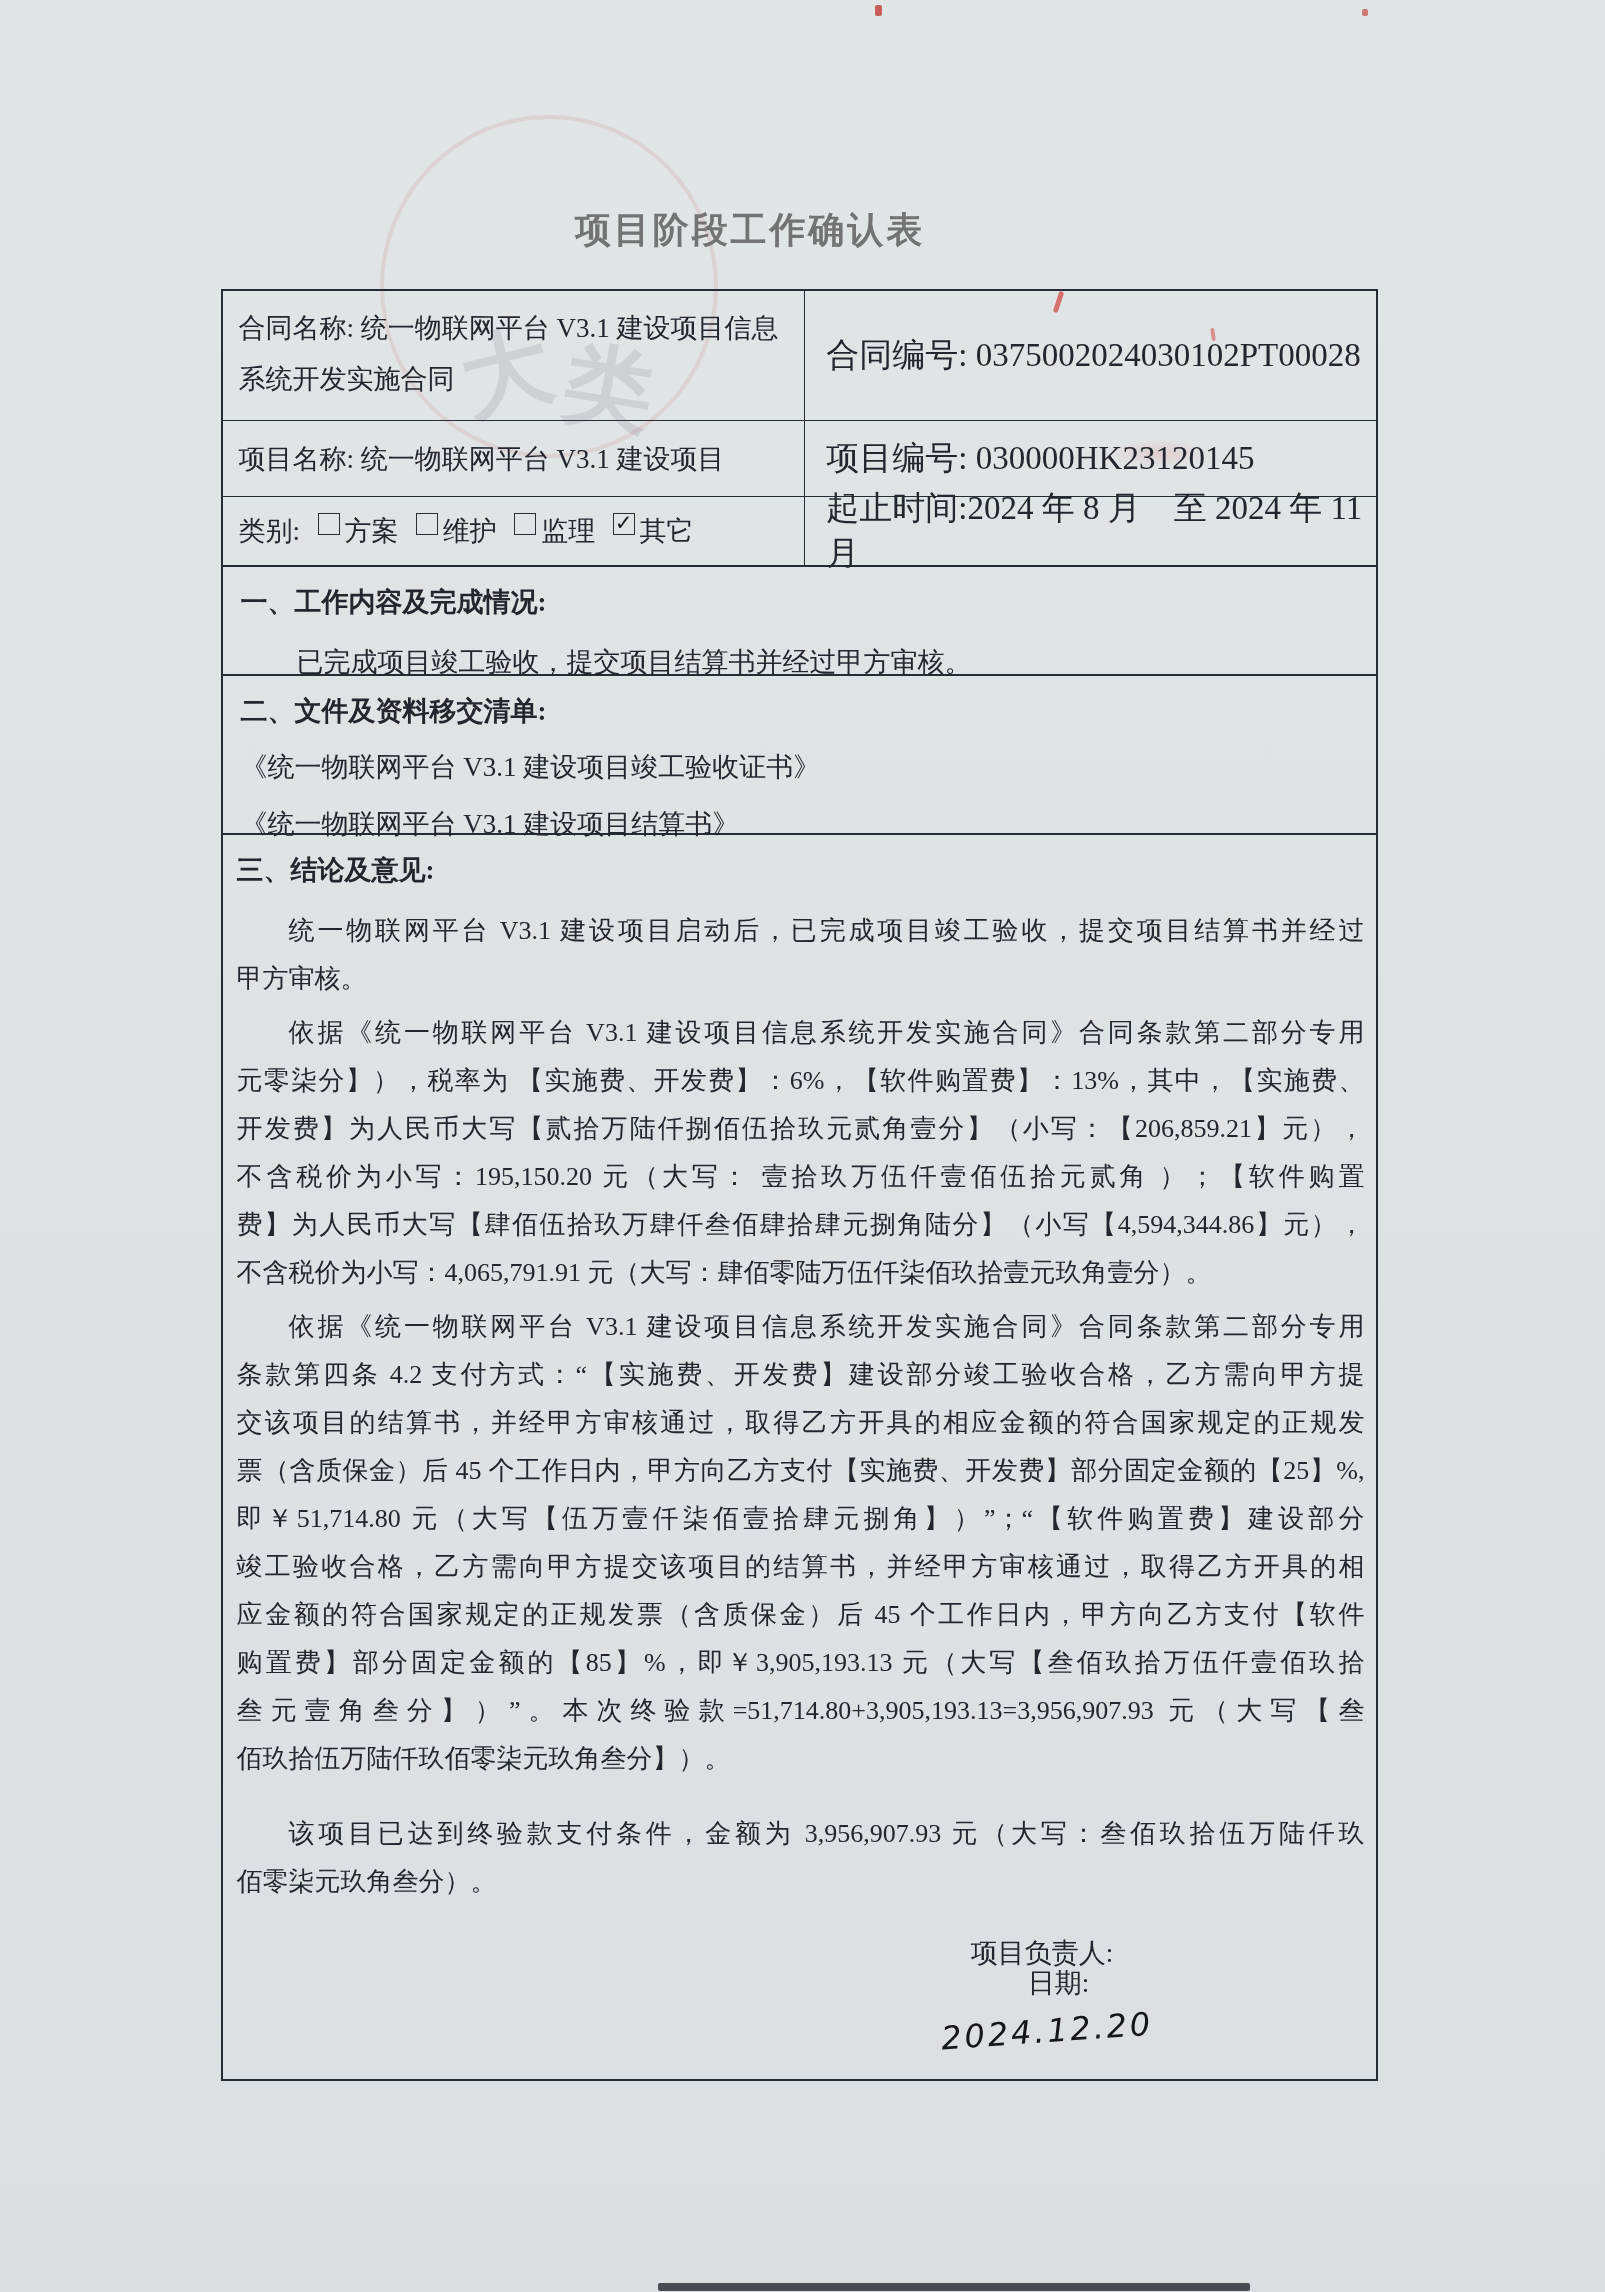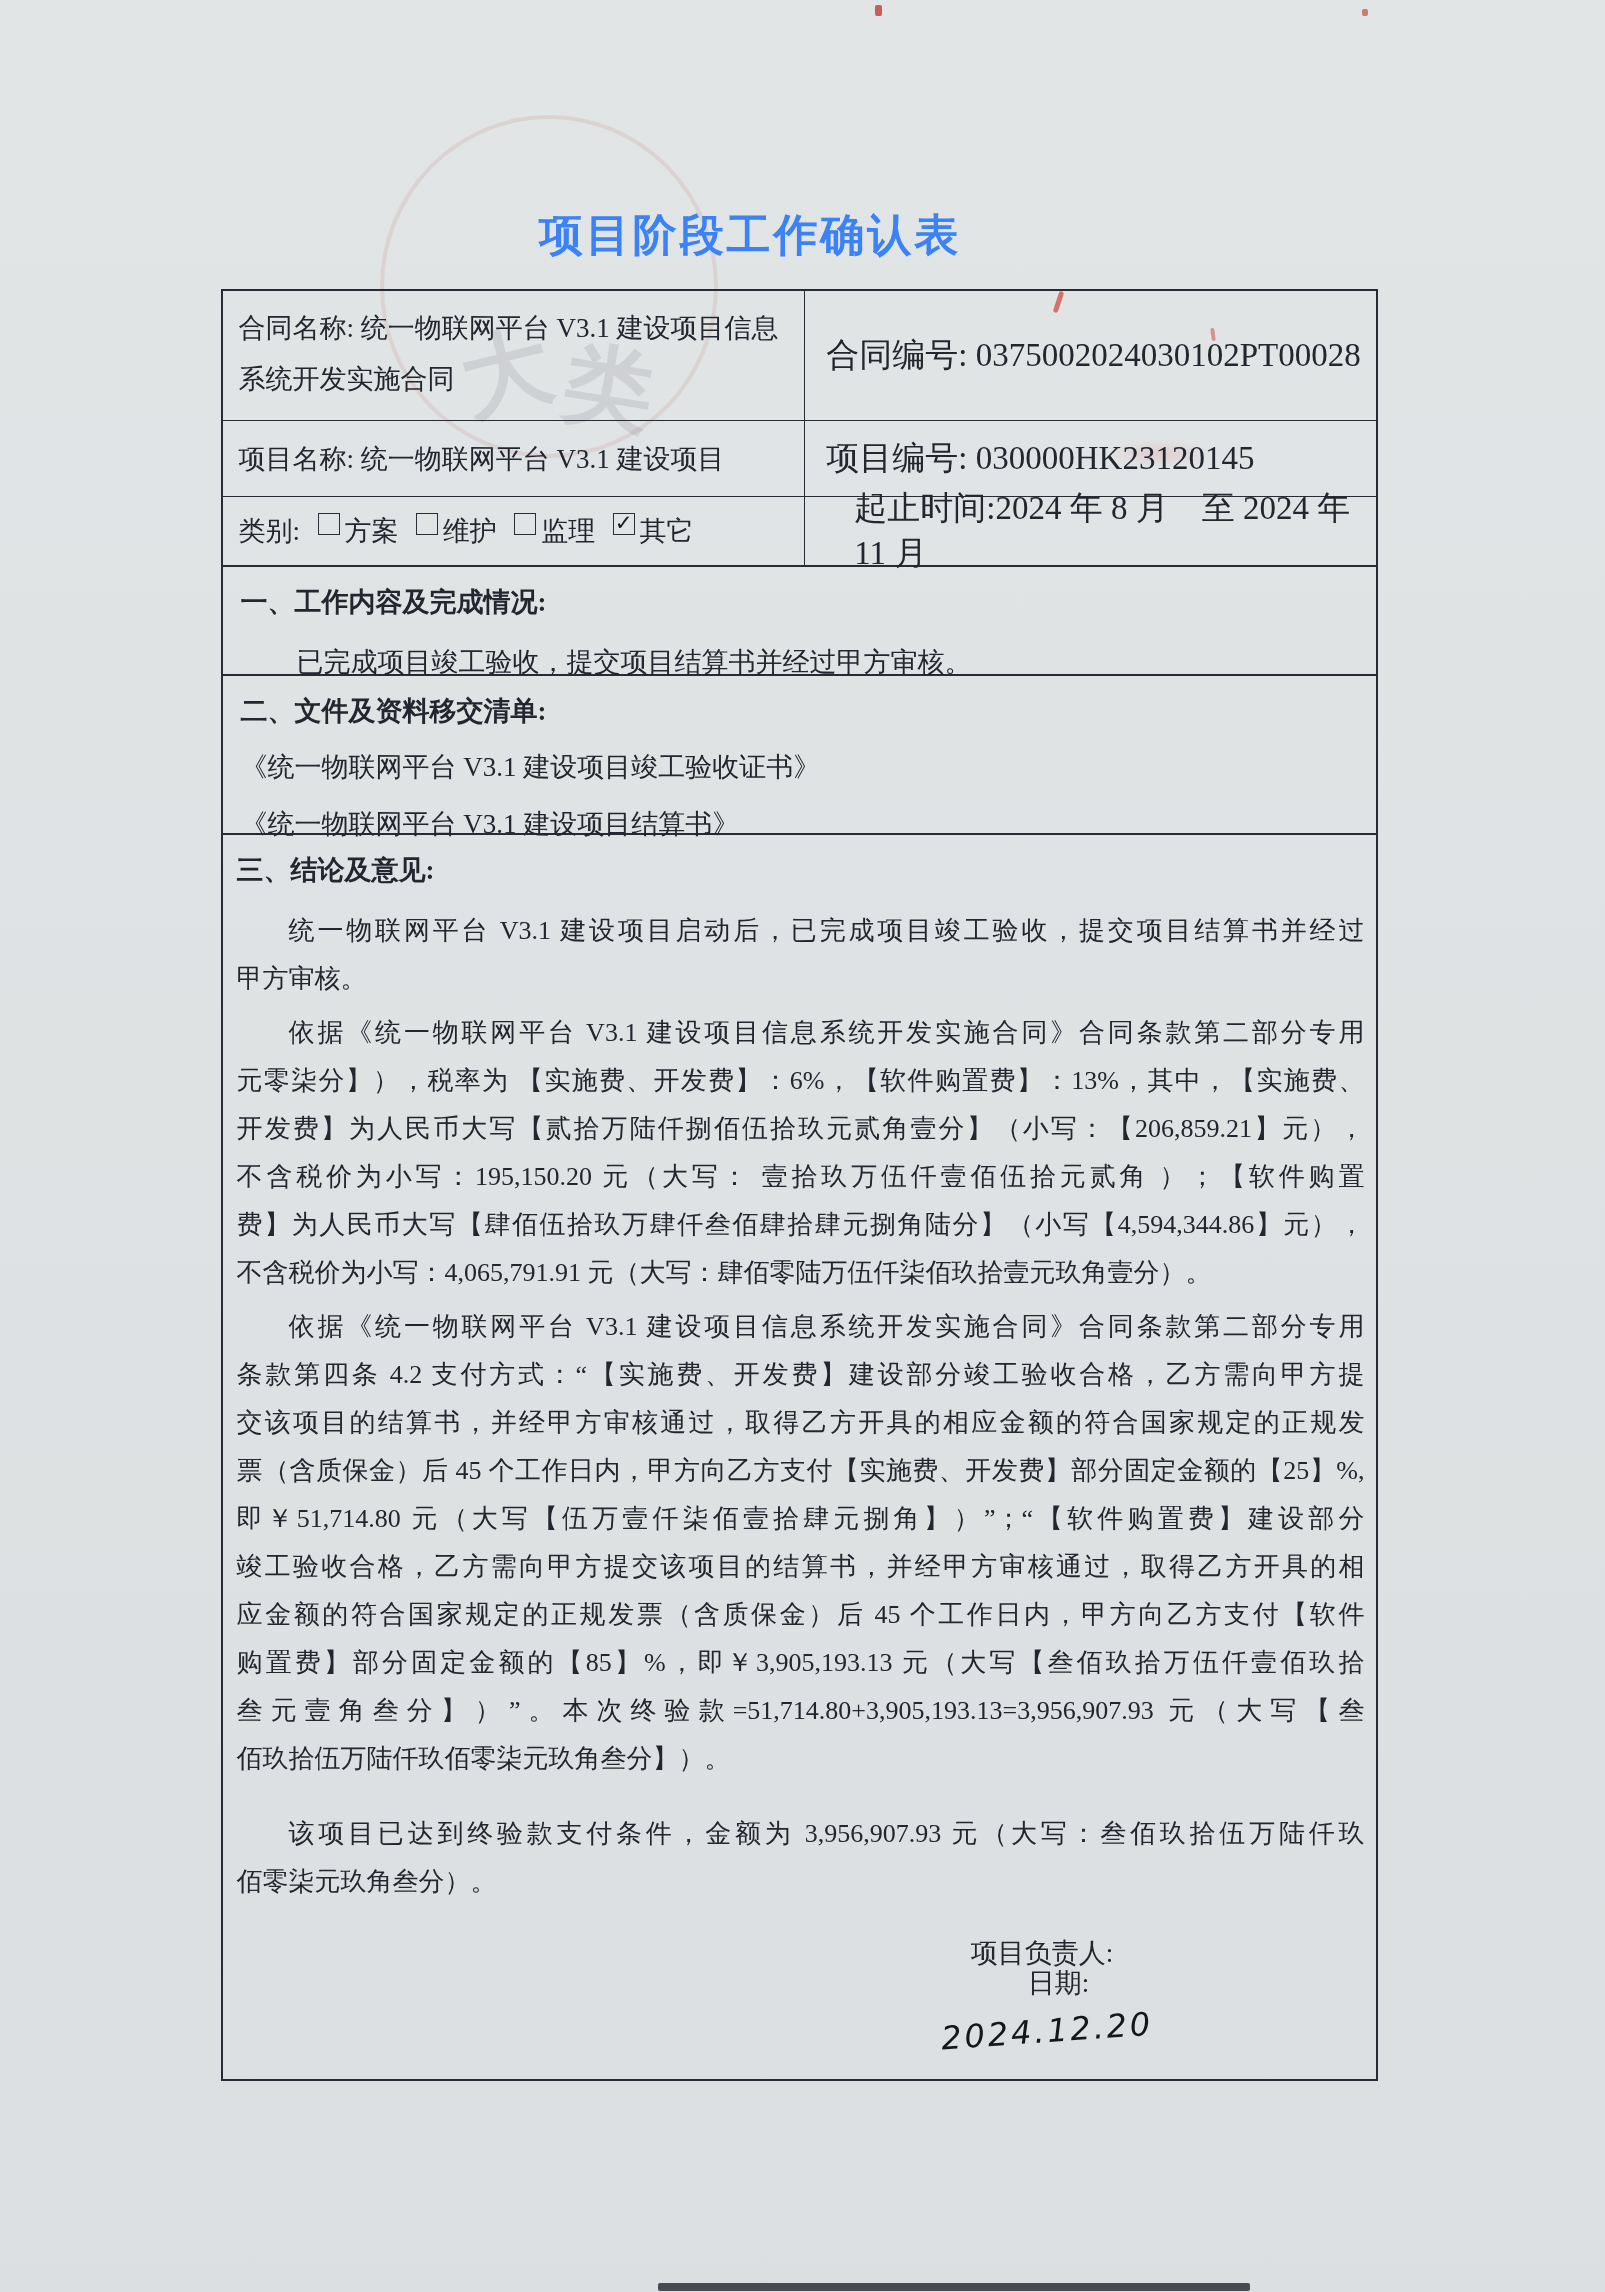--- a/index.html
+++ b/index.html
@@ -38,38 +38,38 @@
   .red-mark1 { left: 1056px; top: 291px; width: 4.9px; height: 22px; background: #d04038; opacity: .7; transform: rotate(18deg); border-radius: 2.9px; }
   .red-mark2 { left: 1211px; top: 328px; width: 3.9px; height: 12.6px; background: #d04038; opacity: .5; transform: rotate(-8deg); border-radius: 2.9px; }
   .red-smudge { left: 1106px; top: 439px; width: 107px; height: 29px;
     background: radial-gradient(rgba(220,120,120,0.20), transparent 70%); }
   .edge-bottom { left: 658px; top: 2283px; width: 592px; height: 7.8px; background: #2e3238; opacity: .85; border-radius: 1.9px; }
 
   
   .doc-title {
     position: absolute; left: 0; top: 206px; width: 1500px;
     text-align: center;
-    font-size: 44px; font-weight: bold; letter-spacing: 2.9px;
-    color: #3b82f6;
+    font-size: 36px; font-weight: bold; letter-spacing: 2.9px;
+    color: #737373;
   }
 
   
   #doc-table {
     position: absolute; left: 221px; top: 289px;
     width: 1157px; height: 1792px;
     border: 2.9px solid #272b33;
     box-sizing: border-box;
     display: flex; flex-direction: column;
   }
   .trow { display: flex; border-bottom: 1.9px solid #272b33; box-sizing: border-box; }
   .trow.thick { border-bottom-width: 2.9px; }
   .trow.last { border-bottom: none; }
   .r1 { height: 130px; }
   .r2 { height: 76px; }
-  .r3 { height: 70px; gap: 28px; }
+  .r3 { height: 70px; }
   .s1 { height: 109px; display: block; }
   .s2 { height: 159px; display: block; }
   .s3 { flex: 1; display: block; overflow: hidden; position: relative; }
 
   .lcell {
     width: 582px; border-right: 1.9px solid #272b33;
     box-sizing: border-box; font-size: 27px;
   }
   .rcell { flex: 1; font-size: 33px; }
   .vcenter { display: flex; align-items: center; }

